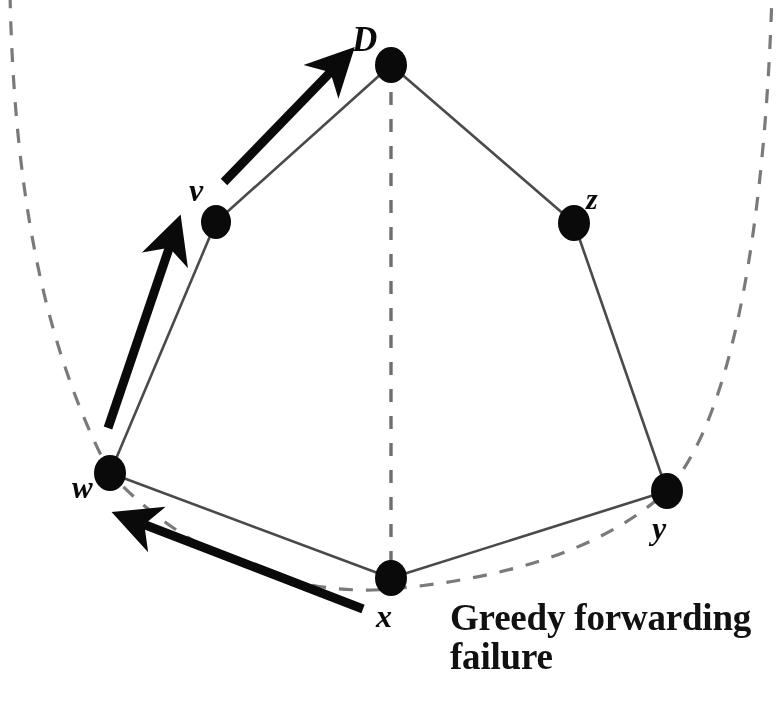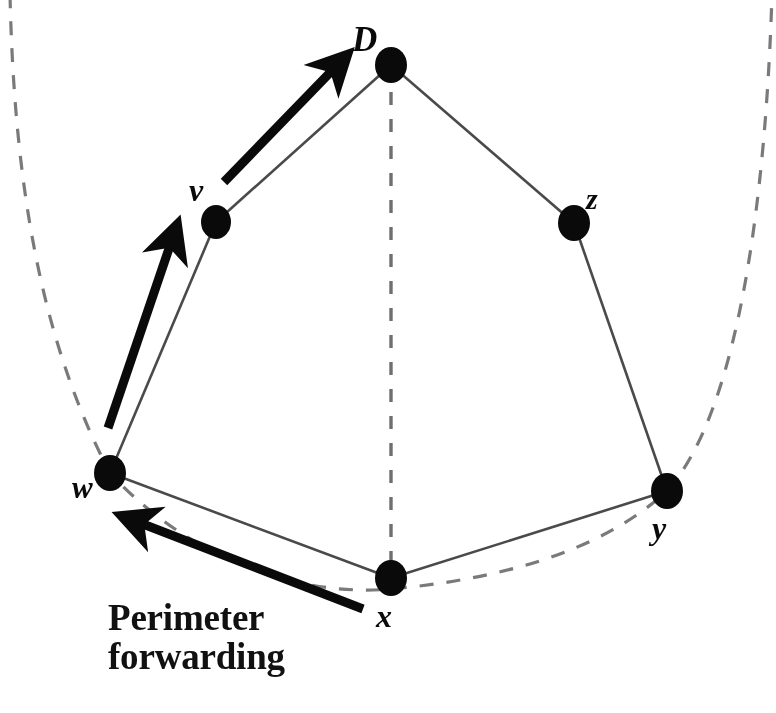--- a/index.html
+++ b/index.html
@@ -112,16 +112,16 @@
     </g>
   </svg>
 
   <div class="node-label lbl-D">D</div>
   <div class="node-label lbl-v">v</div>
   <div class="node-label lbl-z">z</div>
   <div class="node-label lbl-w">w</div>
   <div class="node-label lbl-y">y</div>
   <div class="node-label lbl-x">x</div>
 
-  <div class="caption cap-left">Perimeter
-forwarding</div>
+  <div class="caption cap-right">Greedy forwarding
+failure</div>
 
 </div>
 
 </body></html>

